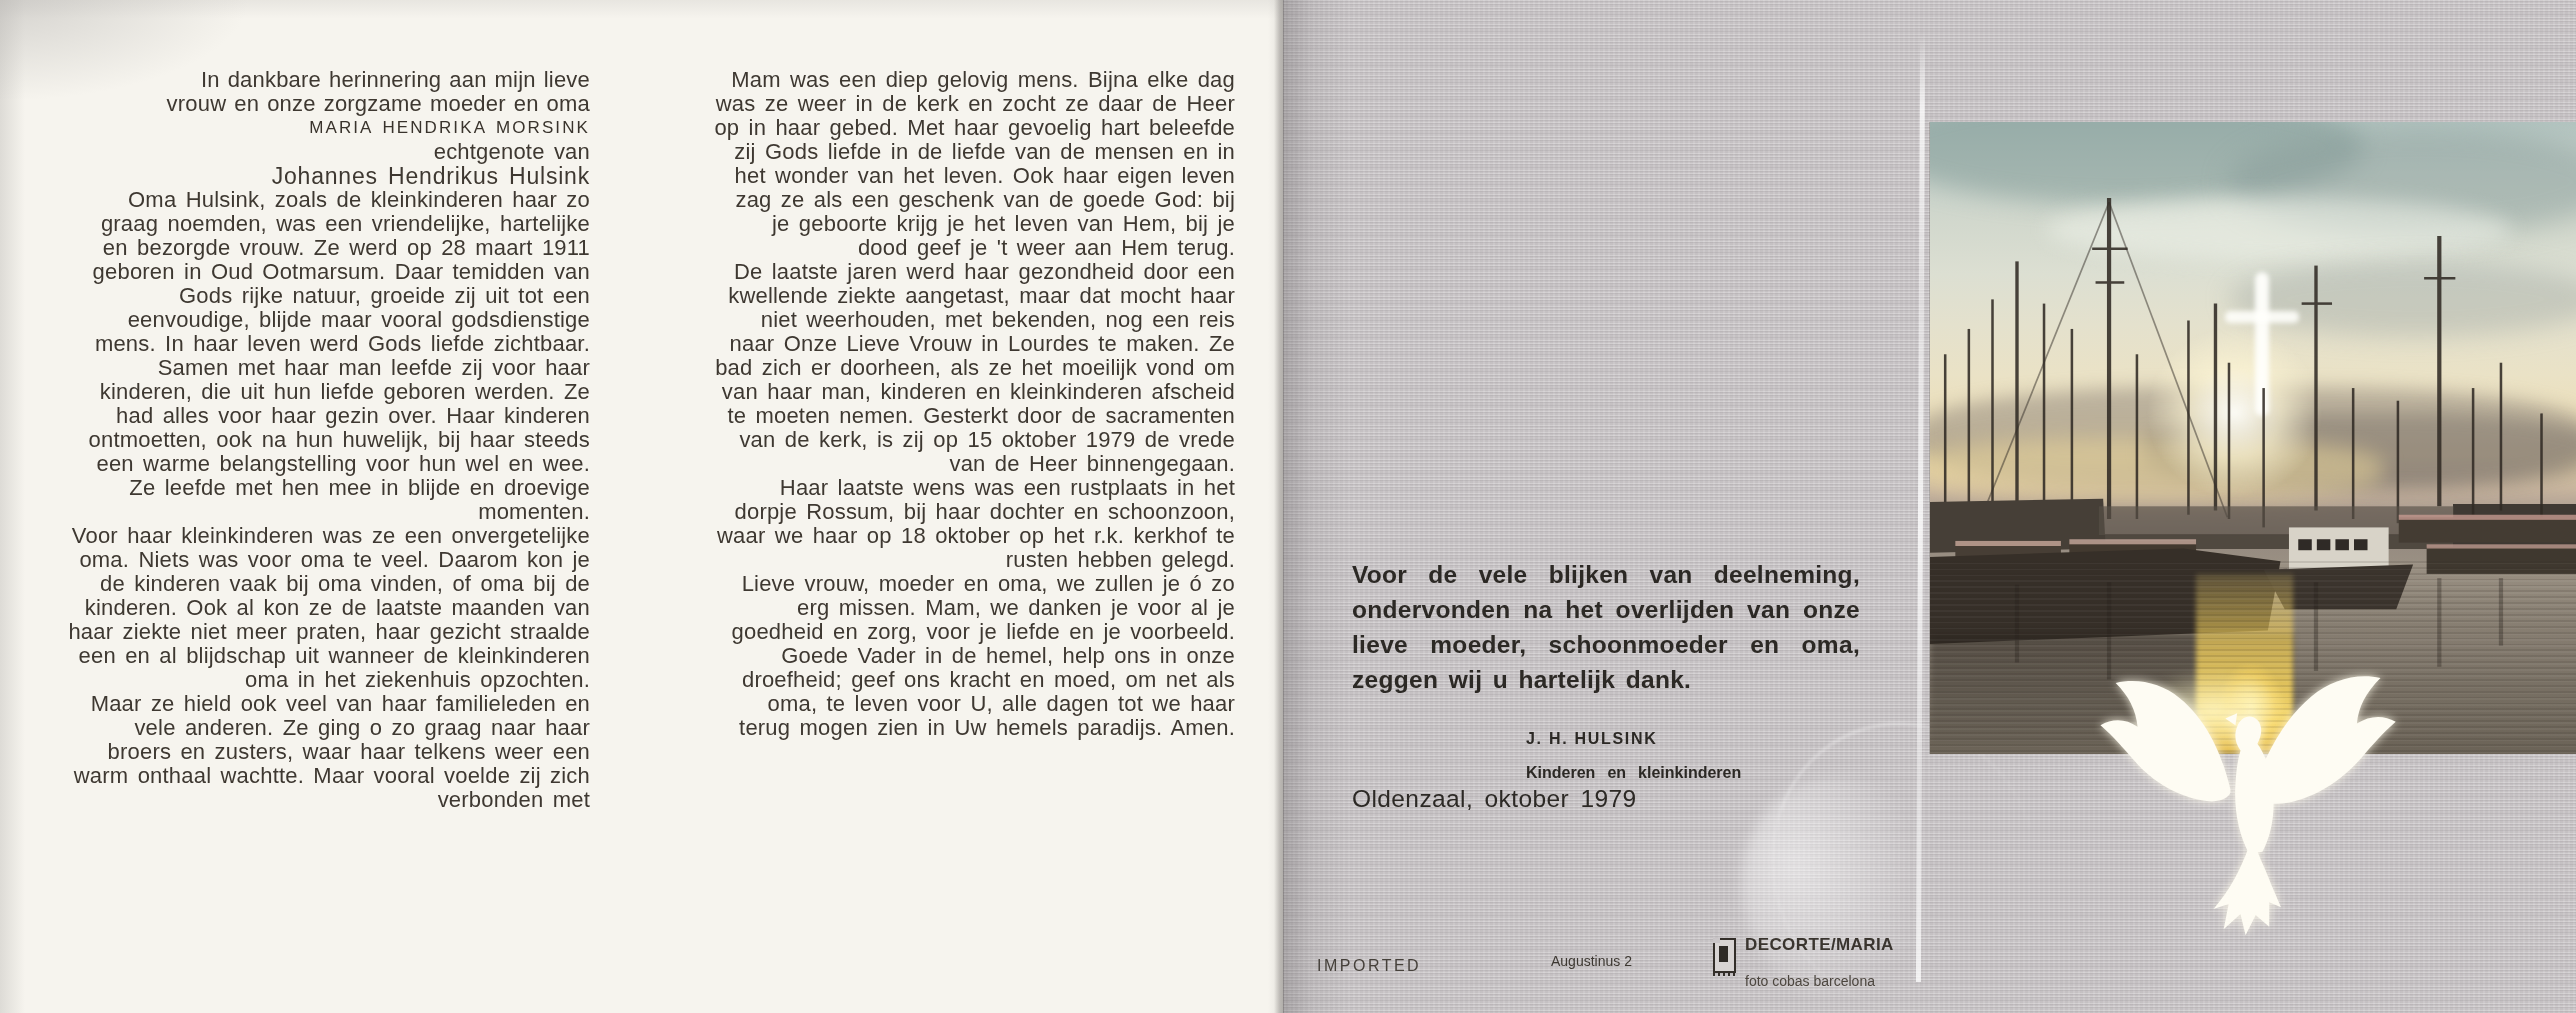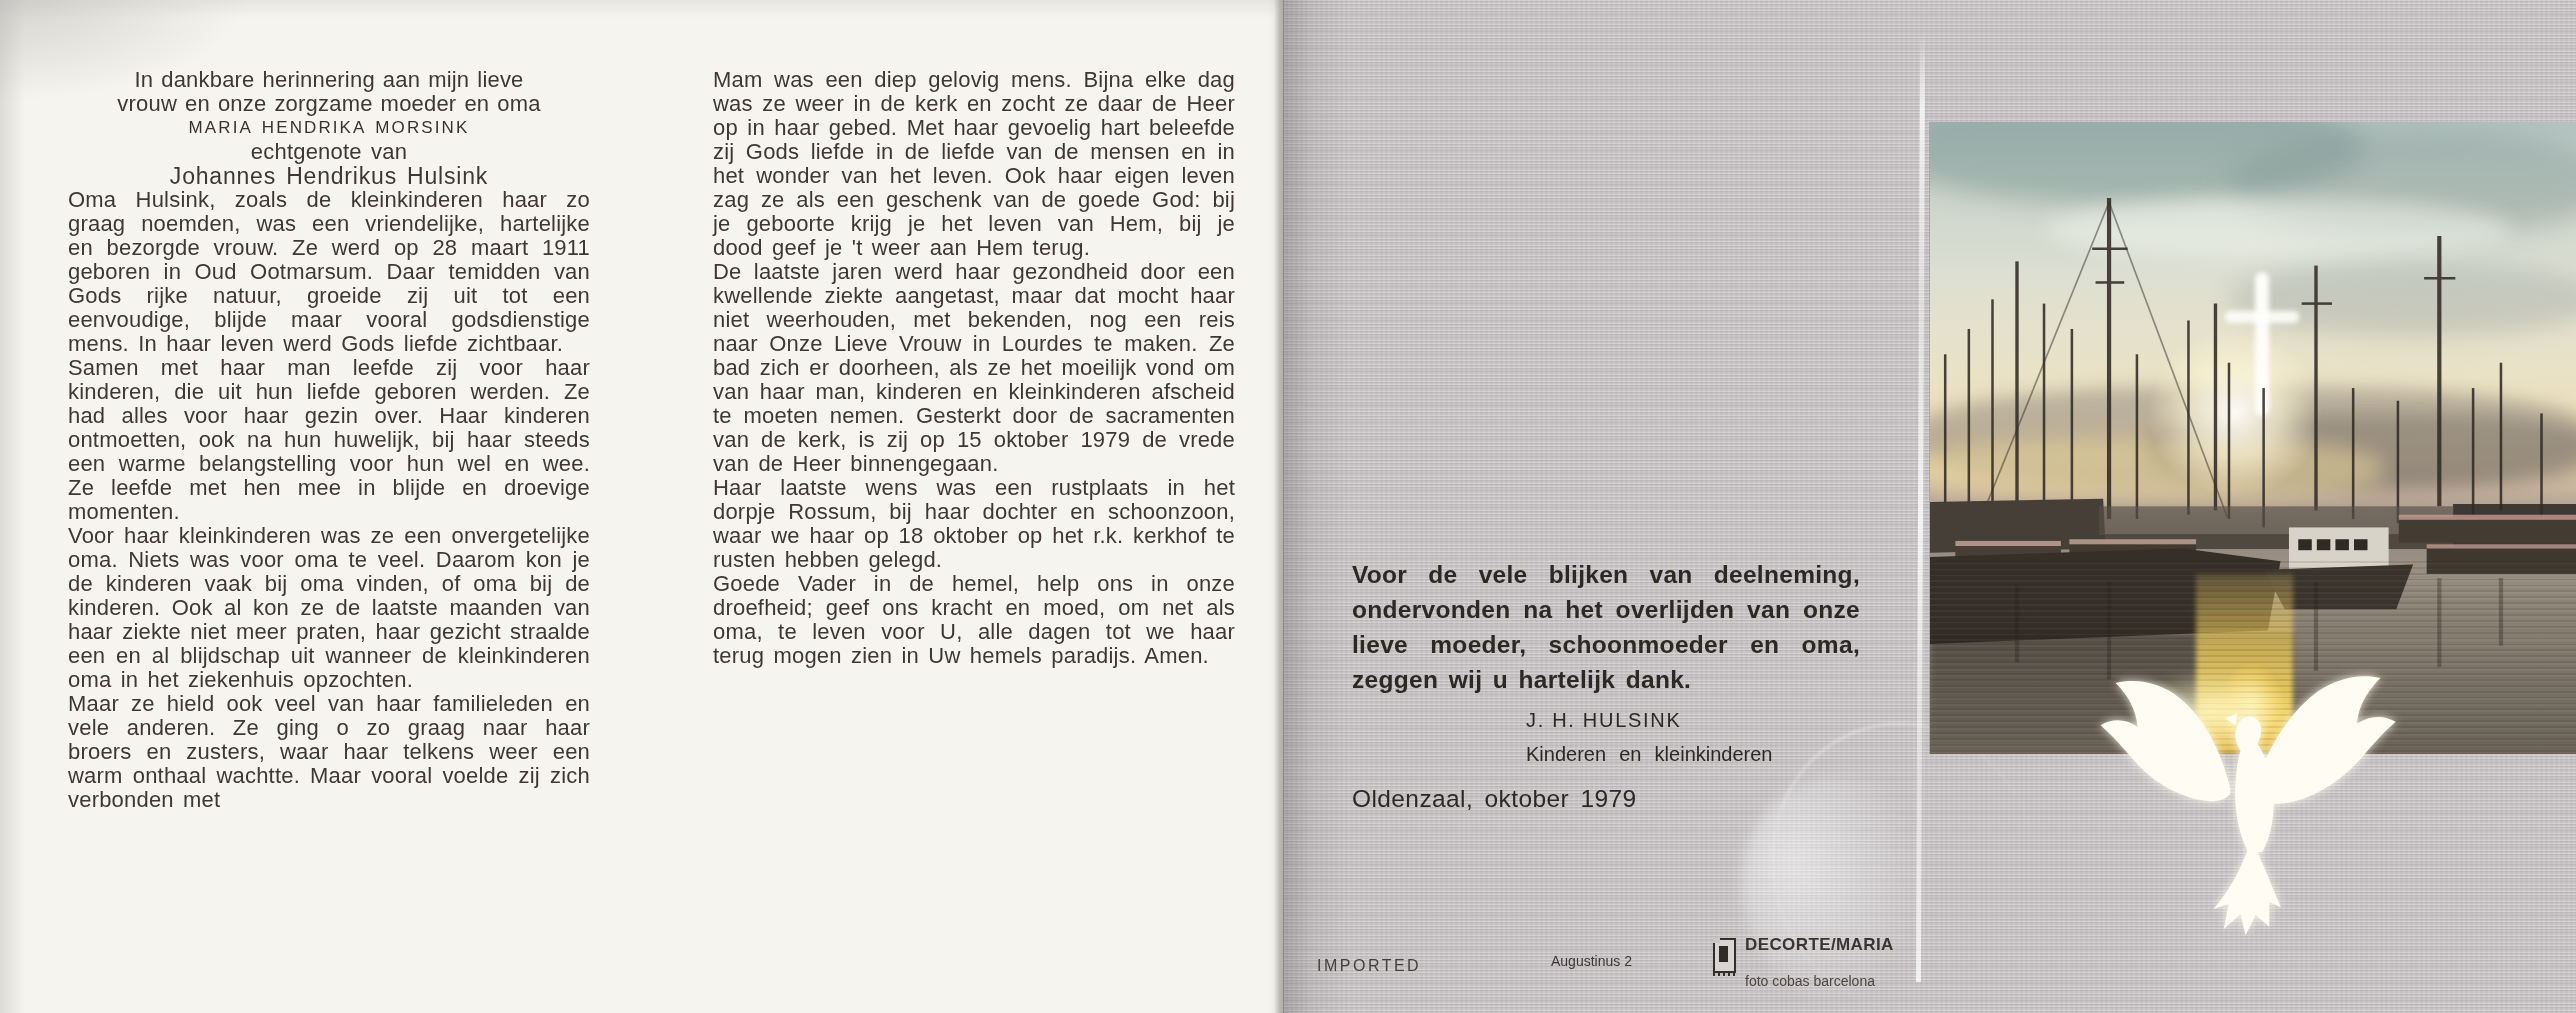--- a/index.html
+++ b/index.html
@@ -9,21 +9,21 @@
   
   .page-left{position:absolute;left:0;top:0;width:1283px;height:1013px;
     background-color:#f6f4ee;
     background-image:
       radial-gradient(ellipse 355px 144px at 0% 0%, rgba(185,183,180,.55), rgba(185,183,180,0) 70%),
       linear-gradient(90deg, rgba(196,194,190,.5), rgba(196,194,190,0) 25px),
       linear-gradient(180deg, rgba(205,203,199,.35), rgba(205,203,199,0) 18.6px),
       linear-gradient(270deg, rgba(198,195,191,.4), rgba(198,195,191,0) 15px);}
   .col{position:absolute;top:68px;width:522px;font-size:22px;line-height:24px;
        color:#3e3831;text-align:justify;word-spacing:3px;letter-spacing:0.2px;}
-  .col p{margin:0;}
+  .col p{margin:0;text-align:right;}
   .col1{left:68px;}
   .col2{left:713px;}
   .intro{text-align:center;margin:0 0 8.4px;word-spacing:1.7px;}
   .name{text-align:center;font-size:17px;letter-spacing:2.1px;margin:0 0 11.8px;white-space:nowrap;color:#39332c;}
   .relation{text-align:center;margin:0 0 11px;}
   .spouse{text-align:center;font-size:23px;letter-spacing:0.8px;margin:0 0 7.6px;}
 
   
   .seam{position:absolute;left:1274px;top:0;width:10px;height:1013px;z-index:9;
     background:linear-gradient(90deg, rgba(150,146,142,0), rgba(135,131,128,.45) 60%, rgba(95,91,89,.4));}
@@ -42,21 +42,21 @@
     background:radial-gradient(ellipse at 32% 30%, rgba(255,255,255,.5), rgba(255,255,255,0) 62%);
     filter:blur(5.9px);transform:rotate(-24deg);}
   .wm-arc{position:absolute;left:490px;top:722px;width:262px;height:287px;border-radius:50%;z-index:1;
     border-top:2.5px solid rgba(255,255,255,.45);border-left:1.7px solid rgba(255,255,255,.25);
     filter:blur(1.7px);transform:rotate(-16deg);}
 
   
   .thanks-block{position:absolute;left:69px;top:557px;width:508px;z-index:5;color:#2c2925;}
   .ack{margin:0;font-size:24.5px;line-height:35px;font-weight:700;text-align:justify;
        word-spacing:3.4px;letter-spacing:0.3px;}
-  .sig{margin-top:6px;padding-left:174px;font-weight:400;font-size:20px;line-height:34px;}
+  .sig{margin-top:25px;padding-left:174px;font-weight:700;font-size:16px;line-height:34px;}
   .sig-name{letter-spacing:1.7px;}
   .sig-sub{word-spacing:7.6px;}
   .dateline{position:absolute;left:69px;top:785px;font-size:24.5px;font-weight:400;
             color:#2c2925;letter-spacing:0.4px;word-spacing:4.2px;z-index:5;}
 
   
   .imp{position:absolute;color:#46413b;z-index:5;}
   .imp-imported{left:34px;top:957px;font-size:16px;letter-spacing:2.5px;}
   .imp-series{left:268px;top:953px;font-size:14px;color:#3d3832;}
   .logo{position:absolute;left:430px;top:938px;width:23px;height:35px;z-index:5;
@@ -132,20 +132,21 @@
       <p class="spouse">Johannes Hendrikus Hulsink</p>
       <p>Oma Hulsink, zoals de kleinkinderen haar zo graag noemden, was een vriendelijke, hartelijke en bezorgde vrouw. Ze werd op 28 maart 1911 geboren in Oud Ootmarsum. Daar temidden van Gods rijke natuur, groeide zij uit tot een eenvoudige, blijde maar vooral godsdienstige mens. In haar leven werd Gods liefde zichtbaar.</p>
       <p>Samen met haar man leefde zij voor haar kinderen, die uit hun liefde geboren werden. Ze had alles voor haar gezin over. Haar kinderen ontmoetten, ook na hun huwelijk, bij haar steeds een warme belangstelling voor hun wel en wee. Ze leefde met hen mee in blijde en droevige momenten.</p>
       <p>Voor haar kleinkinderen was ze een onvergetelijke oma. Niets was voor oma te veel. Daarom kon je de kinderen vaak bij oma vinden, of oma bij de kinderen. Ook al kon ze de laatste maanden van haar ziekte niet meer praten, haar gezicht straalde een en al blijdschap uit wanneer de kleinkinderen oma in het ziekenhuis opzochten.</p>
       <p>Maar ze hield ook veel van haar familieleden en vele anderen. Ze ging o zo graag naar haar broers en zusters, waar haar telkens weer een warm onthaal wachtte. Maar vooral voelde zij zich verbonden met</p>
     </div>
     <div class="col col2">
       <p>Mam was een diep gelovig mens. Bijna elke dag was ze weer in de kerk en zocht ze daar de Heer op in haar gebed. Met haar gevoelig hart beleefde zij Gods liefde in de liefde van de mensen en in het wonder van het leven. Ook haar eigen leven zag ze als een geschenk van de goede God: bij je geboorte krijg je het leven van Hem, bij je dood geef je 't weer aan Hem terug.</p>
       <p>De laatste jaren werd haar gezondheid door een kwellende ziekte aangetast, maar dat mocht haar niet weerhouden, met bekenden, nog een reis naar Onze Lieve Vrouw in Lourdes te maken. Ze bad zich er doorheen, als ze het moeilijk vond om van haar man, kinderen en kleinkinderen afscheid te moeten nemen. Gesterkt door de sacramenten van de kerk, is zij op 15 oktober 1979 de vrede van de Heer binnengegaan.</p>
       <p>Haar laatste wens was een rustplaats in het dorpje Rossum, bij haar dochter en schoonzoon, waar we haar op 18 oktober op het r.k. kerkhof te rusten hebben gelegd.</p>
+      <p>Lieve vrouw, moeder en oma, we zullen je ó zo erg missen. Mam, we danken je voor al je goedheid en zorg, voor je liefde en je voorbeeld.</p>
       <p>Goede Vader in de hemel, help ons in onze droefheid; geef ons kracht en moed, om net als oma, te leven voor U, alle dagen tot we haar terug mogen zien in Uw hemels paradijs. Amen.</p>
     </div>
   </section>
 
   <div class="seam"></div>
 
   <section class="page-right">
     <div class="fold-shadow"></div>
     <div class="wm-blob"></div>
     <div class="wm-arc"></div>

